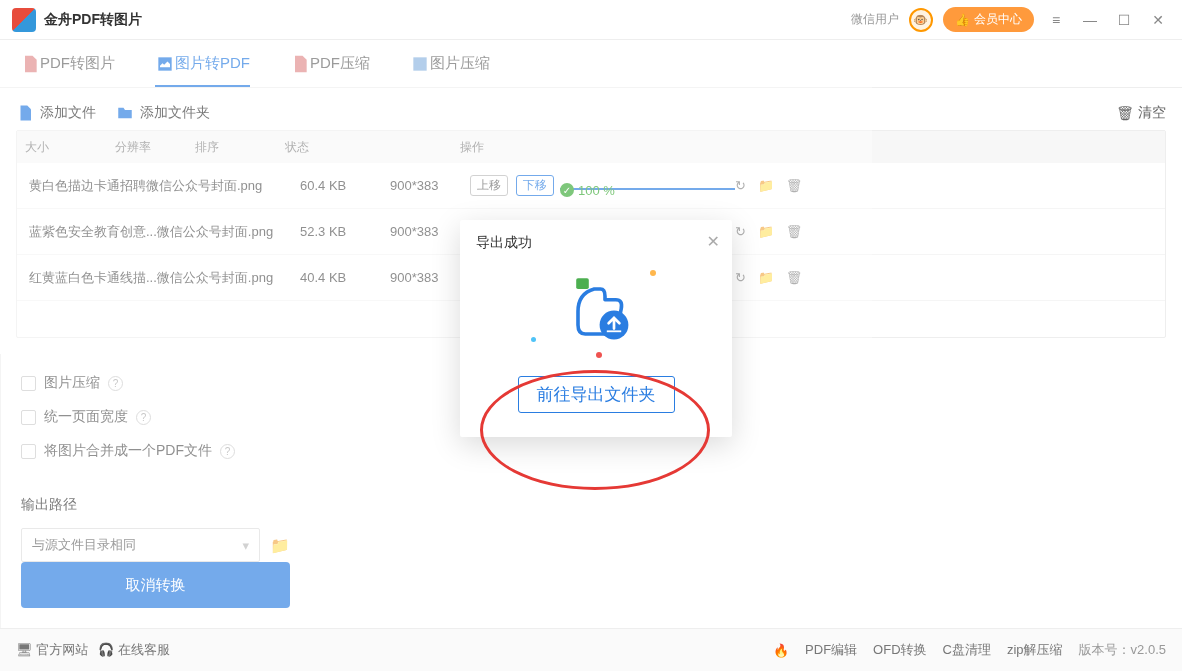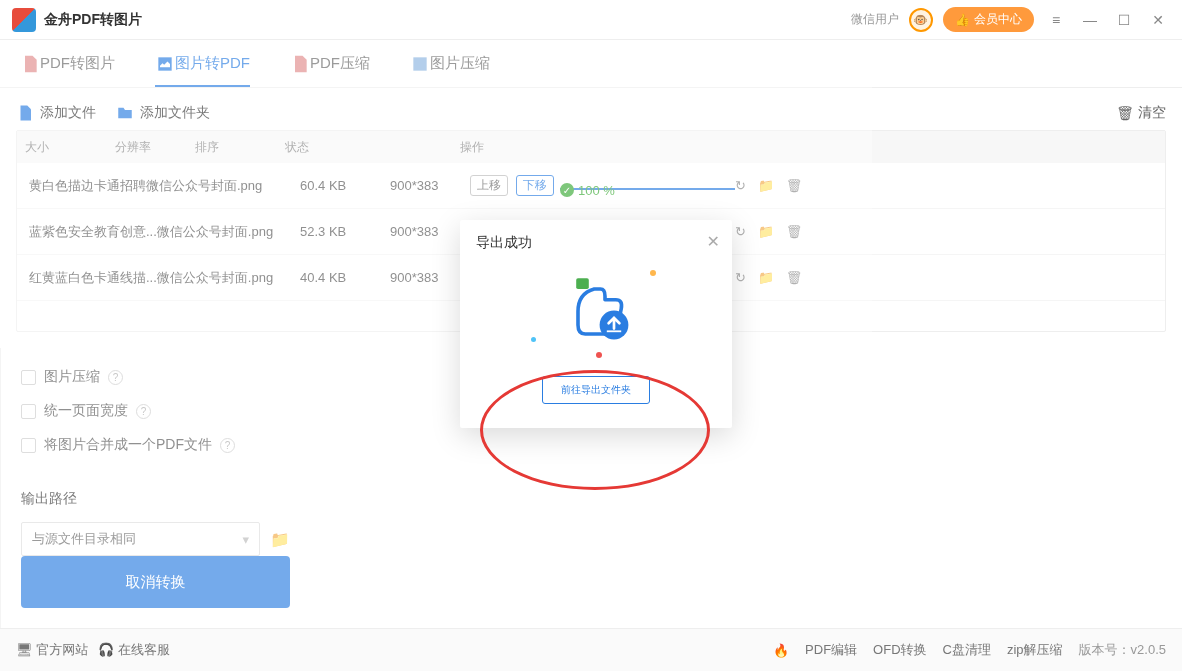--- a/index.html
+++ b/index.html
@@ -55,38 +55,38 @@
 
 .section-title { font-size: 14px; color: #333; margin-bottom: 14px; }
 .check-row { display: flex; align-items: center; gap: 8px; font-size: 14px; color: #555; margin-bottom: 16px; }
 .cbox { width: 15px; height: 15px; border: 1px solid #ccc; border-radius: 2px; }
 .help-icon { width: 15px; height: 15px; border: 1px solid #ccc; border-radius: 50%; font-size: 10px; display: inline-flex; align-items: center; justify-content: center; color: #aaa; }
 
 .path-select { border: 1px solid #ddd; height: 34px; display: flex; align-items: center; padding: 0 10px; font-size: 13px; color: #666; border-radius: 2px; position: relative; }
 .path-select::after { content: "▾"; position: absolute; right: 10px; color: #bbb; }
 .folder-out { color: #aaa; margin-left: 10px; }
 
-.convert-btn { margin-top: auto; background: #2a7de1; color: #fff; height: 52px; display: flex; align-items: center; justify-content: center; border-radius: 4px; font-size: 15px; cursor: pointer; }
+.convert-btn { margin-top: auto; background: #2a7de1; color: #fff; height: 46px; display: flex; align-items: center; justify-content: center; border-radius: 4px; font-size: 15px; cursor: pointer; }
 
 .footer { height: 43px; border-top: 1px solid #eee; display: flex; align-items: center; padding: 0 16px; font-size: 13px; color: #777; gap: 10px; background: #fafafa; }
 .footer .right { margin-left: auto; display: flex; gap: 16px; align-items: center; }
 .flink { cursor: pointer; }
 .version { color: #999; }
 
 .overlay { position: absolute; top: 40px; left: 0; right: 310px; bottom: 43px; background: rgba(255,255,255,0.35); }
 .dialog { position: absolute; left: 460px; top: 220px; width: 272px; background: #fff; box-shadow: 0 8px 30px rgba(0,0,0,0.15); border-radius: 2px; padding: 14px 16px 24px; }
 .dialog-title { font-size: 14px; color: #333; }
 .dialog-close { position: absolute; right: 12px; top: 12px; color: #aaa; cursor: pointer; font-size: 16px; }
 .dialog-art { height: 110px; display: flex; align-items: center; justify-content: center; position: relative; }
 .thumb-svg { width: 90px; height: 90px; }
 .dot { position: absolute; border-radius: 50%; }
 .d1 { width: 6px; height: 6px; background: #ffb74d; top: 18px; right: 60px; }
 .d2 { width: 5px; height: 5px; background: #4fc3f7; bottom: 20px; left: 55px; }
 .d3 { width: 6px; height: 6px; background: #ef5350; bottom: 4px; left: 120px; }
-.dialog-btn { border: 1px solid #2a7de1; color: #2a7de1; padding: 6px 18px; font-size: 10px; border-radius: 3px; margin: 14px auto 0; display: block; width: fit-content; cursor: pointer; }
+.dialog-btn { border: 1px solid #2a7de1; color: #2a7de1; padding: 6px 18px; font-size: 17px; border-radius: 3px; margin: 14px auto 0; display: block; width: fit-content; cursor: pointer; }
 
 .annot { position: absolute; left: 480px; top: 370px; width: 230px; height: 120px; border: 3px solid #e53935; border-radius: 50%; pointer-events: none; }
 
 svg { display: block; }
 </style>
 </head>
 <body>
 
 <div class="titlebar">
   <div class="app-logo"></div>

